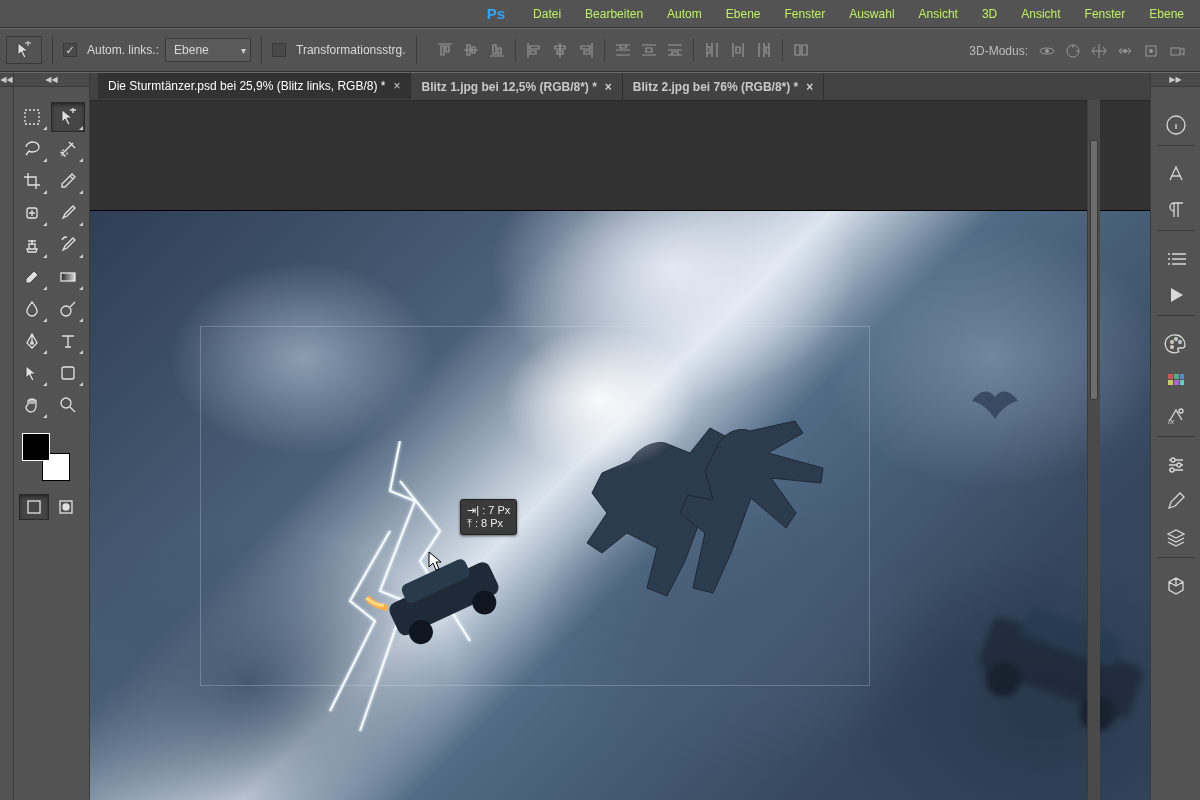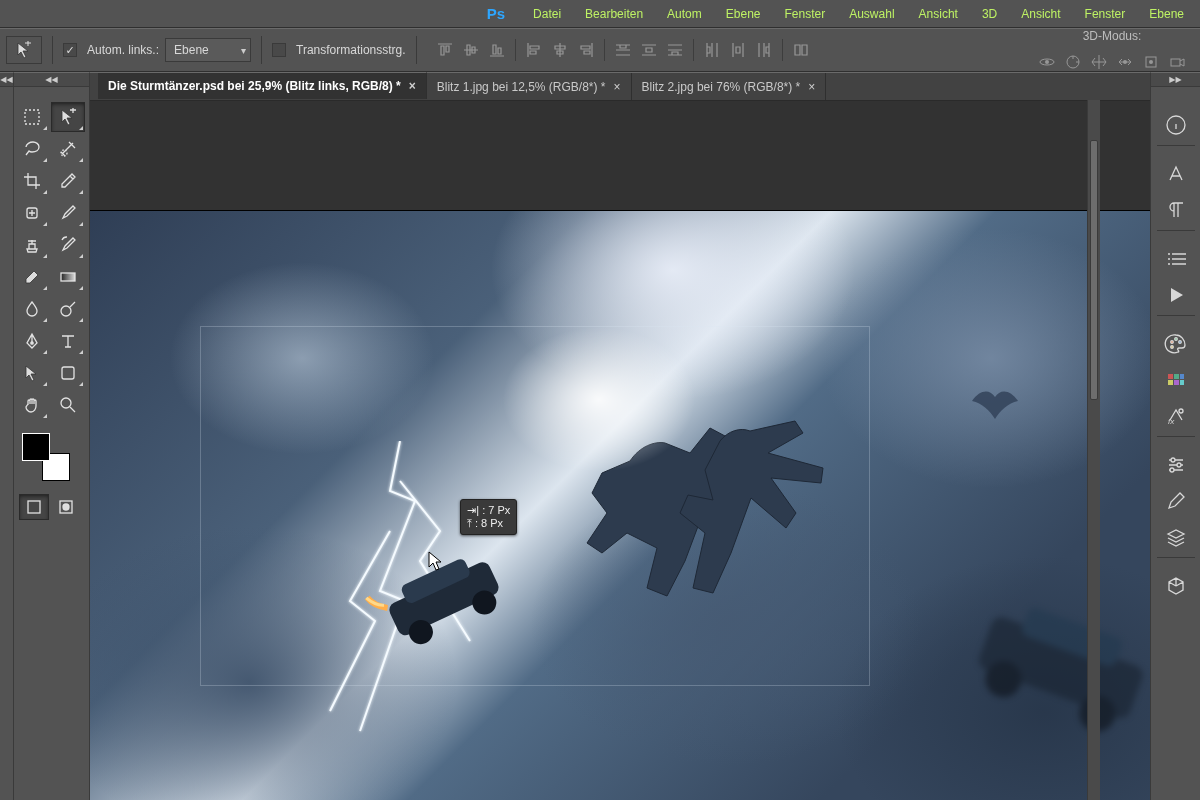--- a/index.html
+++ b/index.html
@@ -47,21 +47,21 @@
     padding:0 4px 0 8px; font-size:12px;
   }
   .dropdown .caret{ font-size:10px; color:#ccc; margin-left:6px; }
   .align-icons { display:flex; gap:2px; margin-left:6px; }
   .aicon {
     width:24px;height:24px;border:1px solid transparent;
     display:flex;align-items:center;justify-content:center;opacity:.55;
   }
   .aicon svg { stroke:#cfcfcf; fill:none; stroke-width:1.2; }
   .agroup-sep { width:1px;height:22px;background:#3d3d3d;margin:0 4px;align-self:center;}
-  .mode-3d-wrap{position:absolute;right:12px;top:0;height:44px;display:flex;align-items:center;gap:8px;flex-direction:column;}
+  .mode-3d-wrap{position:absolute;right:12px;top:0;height:44px;display:flex;align-items:center;gap:8px;}
   .mode-3d-label{color:#bdbdbd;}
   .mode-icons{display:flex;gap:4px;}
   .mode-icons .micon{width:22px;height:22px;display:flex;align-items:center;justify-content:center;opacity:.55;}
 
   
   .workspace {
     position: relative; height: calc(800px - 28px - 44px);
     display: flex; background:#535353;
   }
 
@@ -99,25 +99,25 @@
   .mask-mode .tool.active{background:#454545;}
 
   
   .doc-area{ flex:1; display:flex; flex-direction:column; position:relative; }
   .doc-tabs{
     height:28px;background:#424242;border-top:1px solid #6a6a6a;
     display:flex;align-items:stretch;padding-left:8px;
   }
   .doc-tab{
     display:flex;align-items:center;gap:8px;padding:0 10px;
-    color:#c9c9c9;border-right:1px solid #2f2f2f;font-size:12px;cursor:default;
+    color:#c9c9c9;border-right:1px solid #2f2f2f;font-size:12px;cursor:default;font-weight:bold;
   }
   .doc-tab .close{font-size:12px;color:#cfcfcf;}
   .doc-tab.active{
-    background:#323232;color:#fff;font-weight:bold;
+    background:#323232;color:#fff;font-weight:normal;
     border-top:1px solid #6a6a6a;position:relative;top:-1px;text-align:center;
   }
   .canvas-wrap{
     flex:1;background:#323232;border-top:1px solid #2a2a2a;position:relative;
     overflow:hidden;
   }
   .canvas{
     position:absolute;left:0;right:0;top:110px;bottom:0;
     background: linear-gradient(135deg,#2f3e55,#4a6079 30%,#dce5ee 45%,#516b86 55%,#35465d 80%);
     box-shadow:0 0 0 1px #000;

